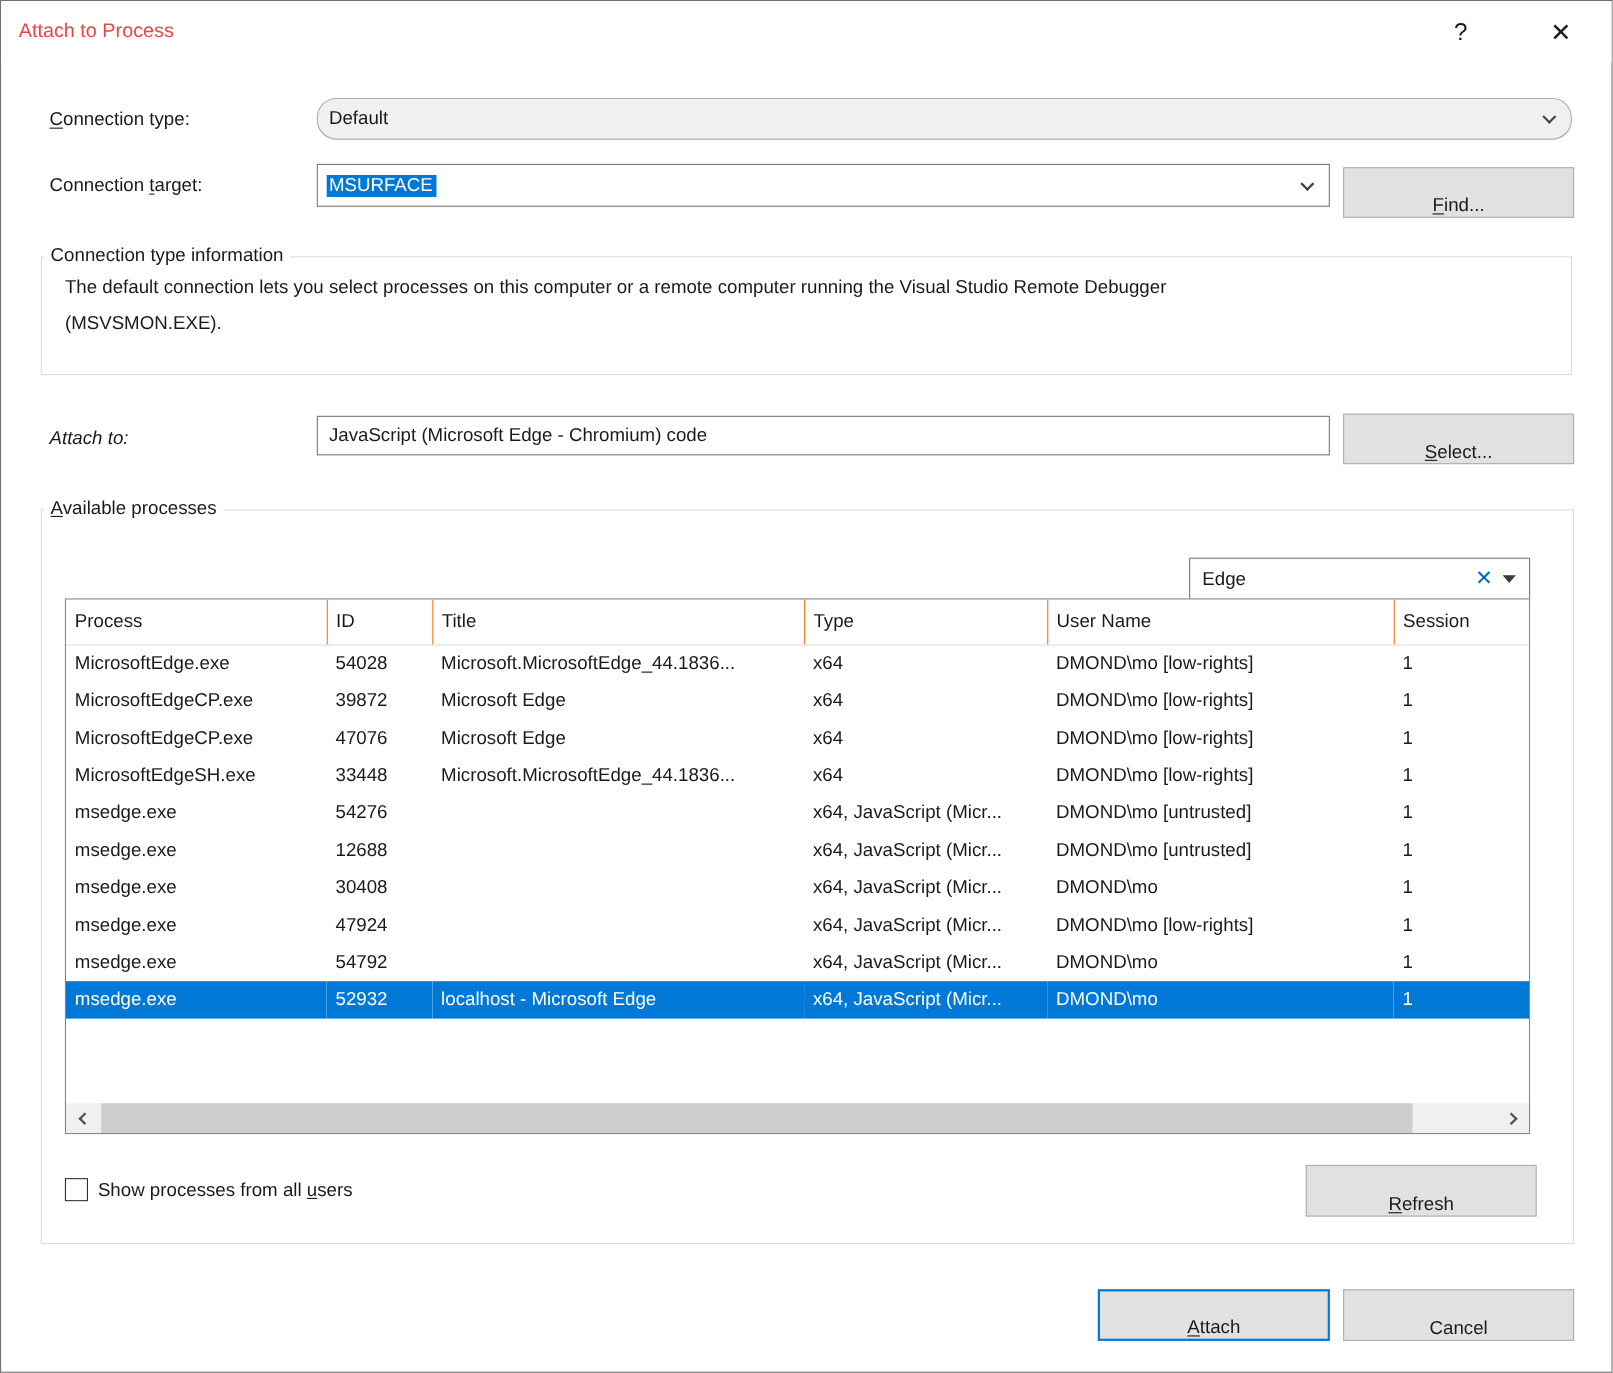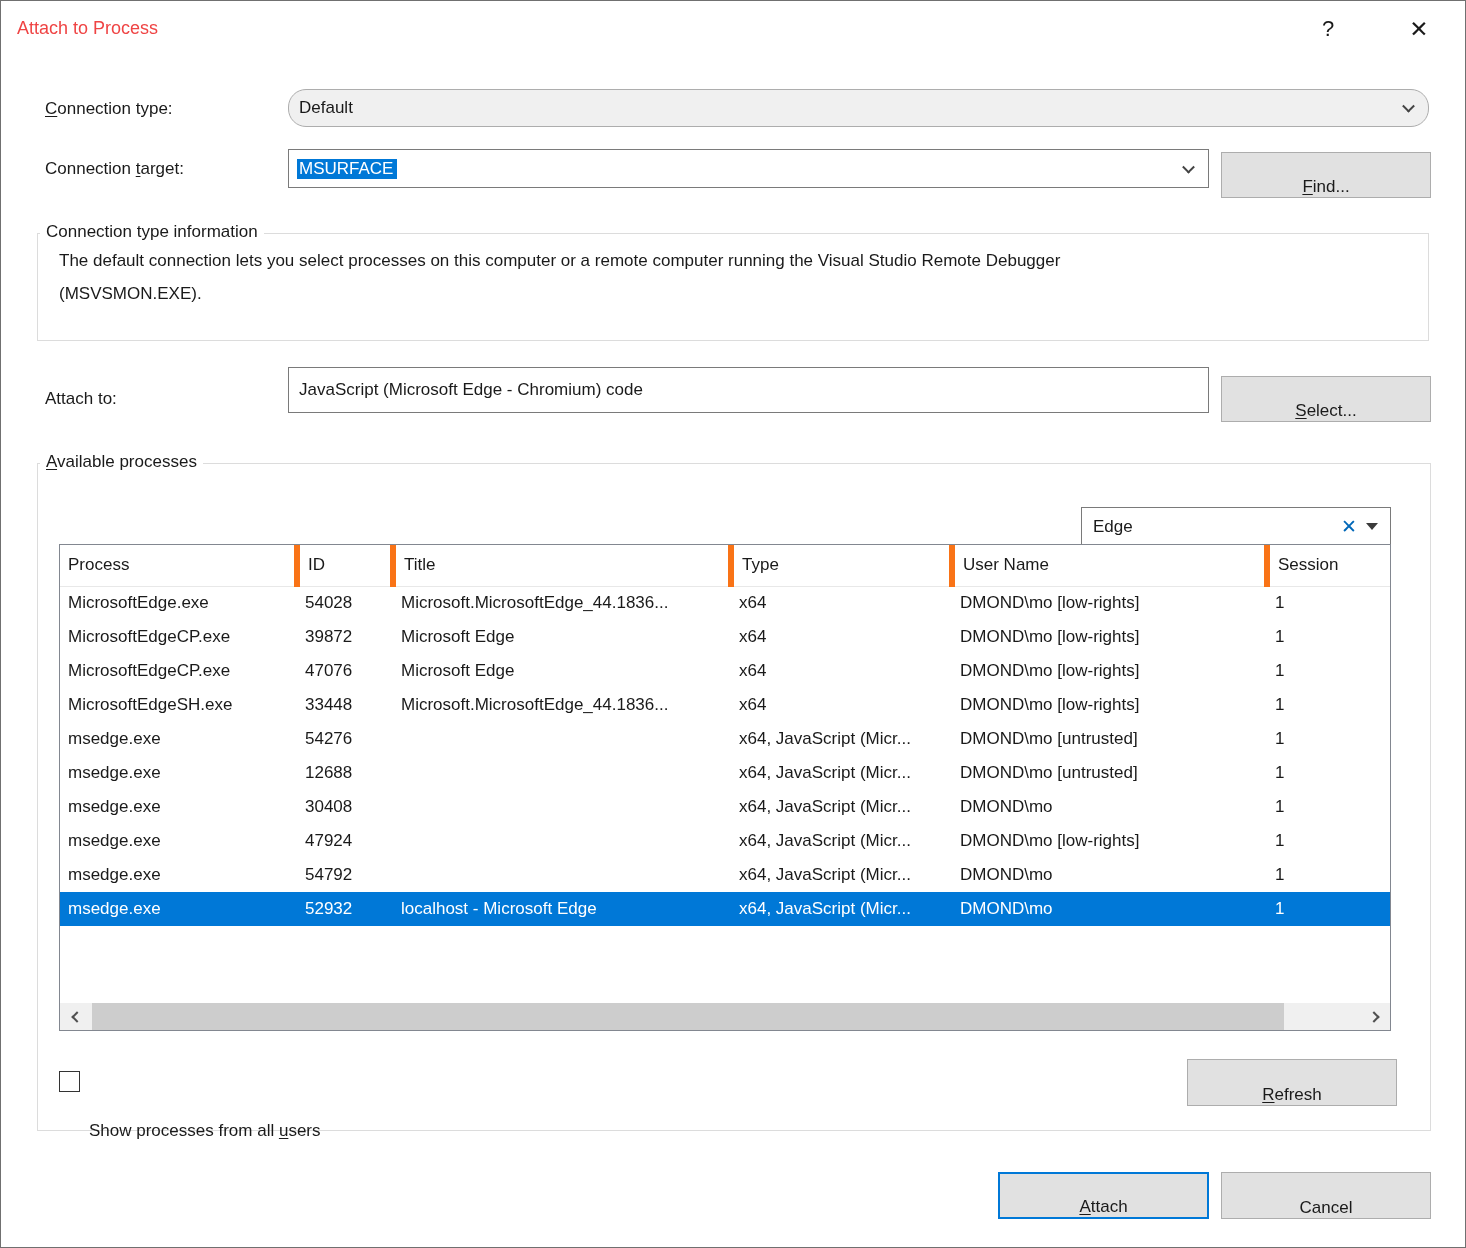--- a/index.html
+++ b/index.html
@@ -69,21 +69,21 @@
 
   
   .process-list {
     position: absolute; left: 58px; top: 543px; width: 1332px; height: 487px;
     background: #fff; border: 1px solid #828790; overflow: hidden;
   }
   table.process-table { border-collapse: collapse; table-layout: fixed; width: 100%; }
   .process-table th {
     font-weight: 400; text-align: left; font-size: 17px; color: #1a1a1a;
     height: 41px; padding: 0 8px;
-    border-right: 6px solid #f97316; border-bottom: 1px solid #e8e8e8;
+    border-right: 1px solid #f97316; border-bottom: 1px solid #e8e8e8;
     white-space: nowrap; overflow: hidden; background: #fff;
   }
   .process-table th:last-child { border-right: none; }
   .process-table td {
     font-size: 17px; height: 34px; padding: 0 8px;
     white-space: nowrap; overflow: hidden; color: #1a1a1a;
   }
   .process-table tr.selected td { background: #0078d7; color: #fff; }
 
   
@@ -129,22 +129,22 @@
   <div class="btn" style="left:1220px; top:151px; width:210px; height:46px;">
     <span><span></span><span class="key">F</span><span>ind...</span></span>
   </div>
 
   <div class="group" style="left:36px; top:232px; width:1392px; height:108px;">
     <span class="legend">Connection type information</span>
   </div>
   <div class="info-line" style="left:58px; top:248px;">The default connection lets you select processes on this computer or a remote computer running the Visual Studio Remote Debugger</div>
   <div class="info-line" style="left:58px; top:281px;">(MSVSMON.EXE).</div>
 
-  <div class="flabel" style="left:44px; top:388px;">Attach to:</div>
-  <div class="textbox" style="left:287px; top:366px; width:921px; height:46px;">
+  <div class="flabel" style="left:44px; top:388px;font-style:italic;">Attach to:</div>
+  <div class="textbox" style="left:287px; top:377px; width:921px; height:36px;">
     <span class="value">JavaScript (Microsoft Edge - Chromium) code</span>
   </div>
   <div class="btn" style="left:1220px; top:375px; width:210px; height:46px;">
     <span><span></span><span class="key">S</span><span>elect...</span></span>
   </div>
 
   <div class="group" style="left:36px; top:462px; width:1394px; height:668px;">
     <span class="legend"><span></span><span class="key">A</span><span>vailable processes</span></span>
   </div>
 
@@ -262,21 +262,21 @@
         <span class="chev-left"></span>
       </div>
       <div class="sb-thumb"></div>
       <div class="sb-arrow right">
         <span class="chev-right"></span>
       </div>
     </div>
   </div>
 
   <div class="checkbox"></div>
-  <div class="flabel" style="left:88px; top:1120px;"><span>Show processes from all </span><span class="key">u</span><span>sers</span></div>
+  <div class="flabel" style="left:88px; top:1071px;"><span>Show processes from all </span><span class="key">u</span><span>sers</span></div>
   <div class="btn" style="left:1186px; top:1058px; width:210px; height:47px;">
     <span><span></span><span class="key">R</span><span>efresh</span></span>
   </div>
 
   <div class="btn default" style="left:997px; top:1171px; width:211px; height:47px;">
     <span><span></span><span class="key">A</span><span>ttach</span></span>
   </div>
   <div class="btn" style="left:1220px; top:1171px; width:210px; height:47px;">
     <span>Cancel</span>
   </div>

